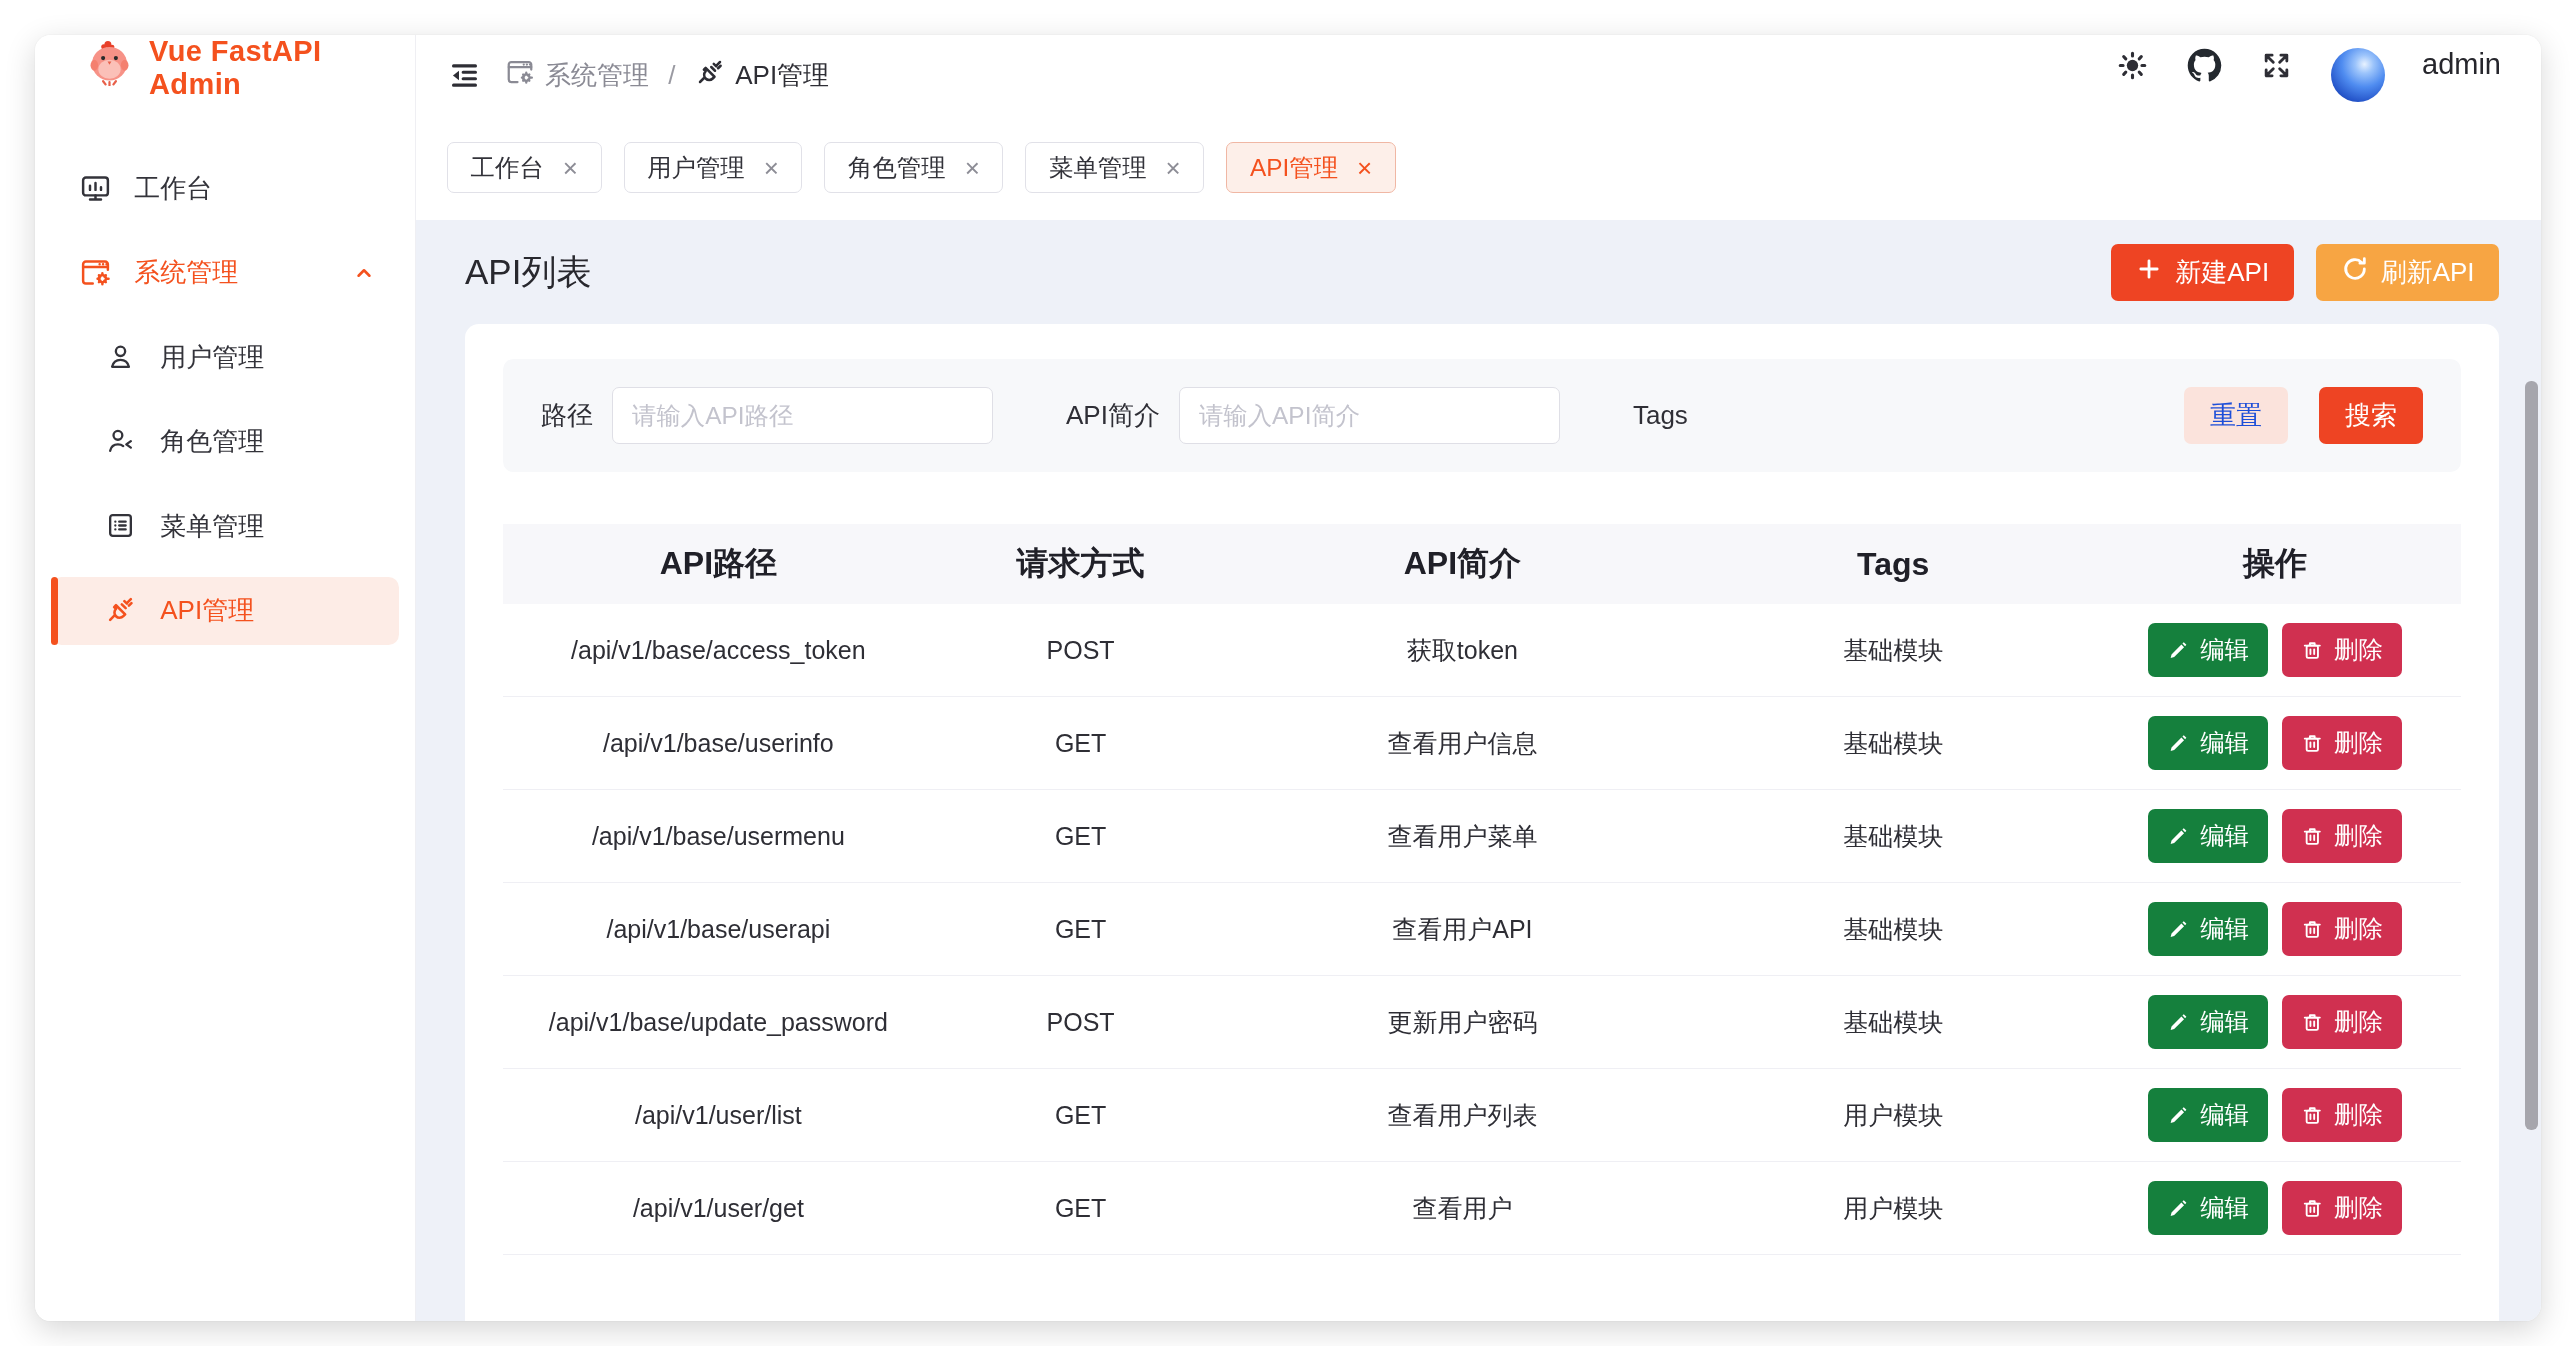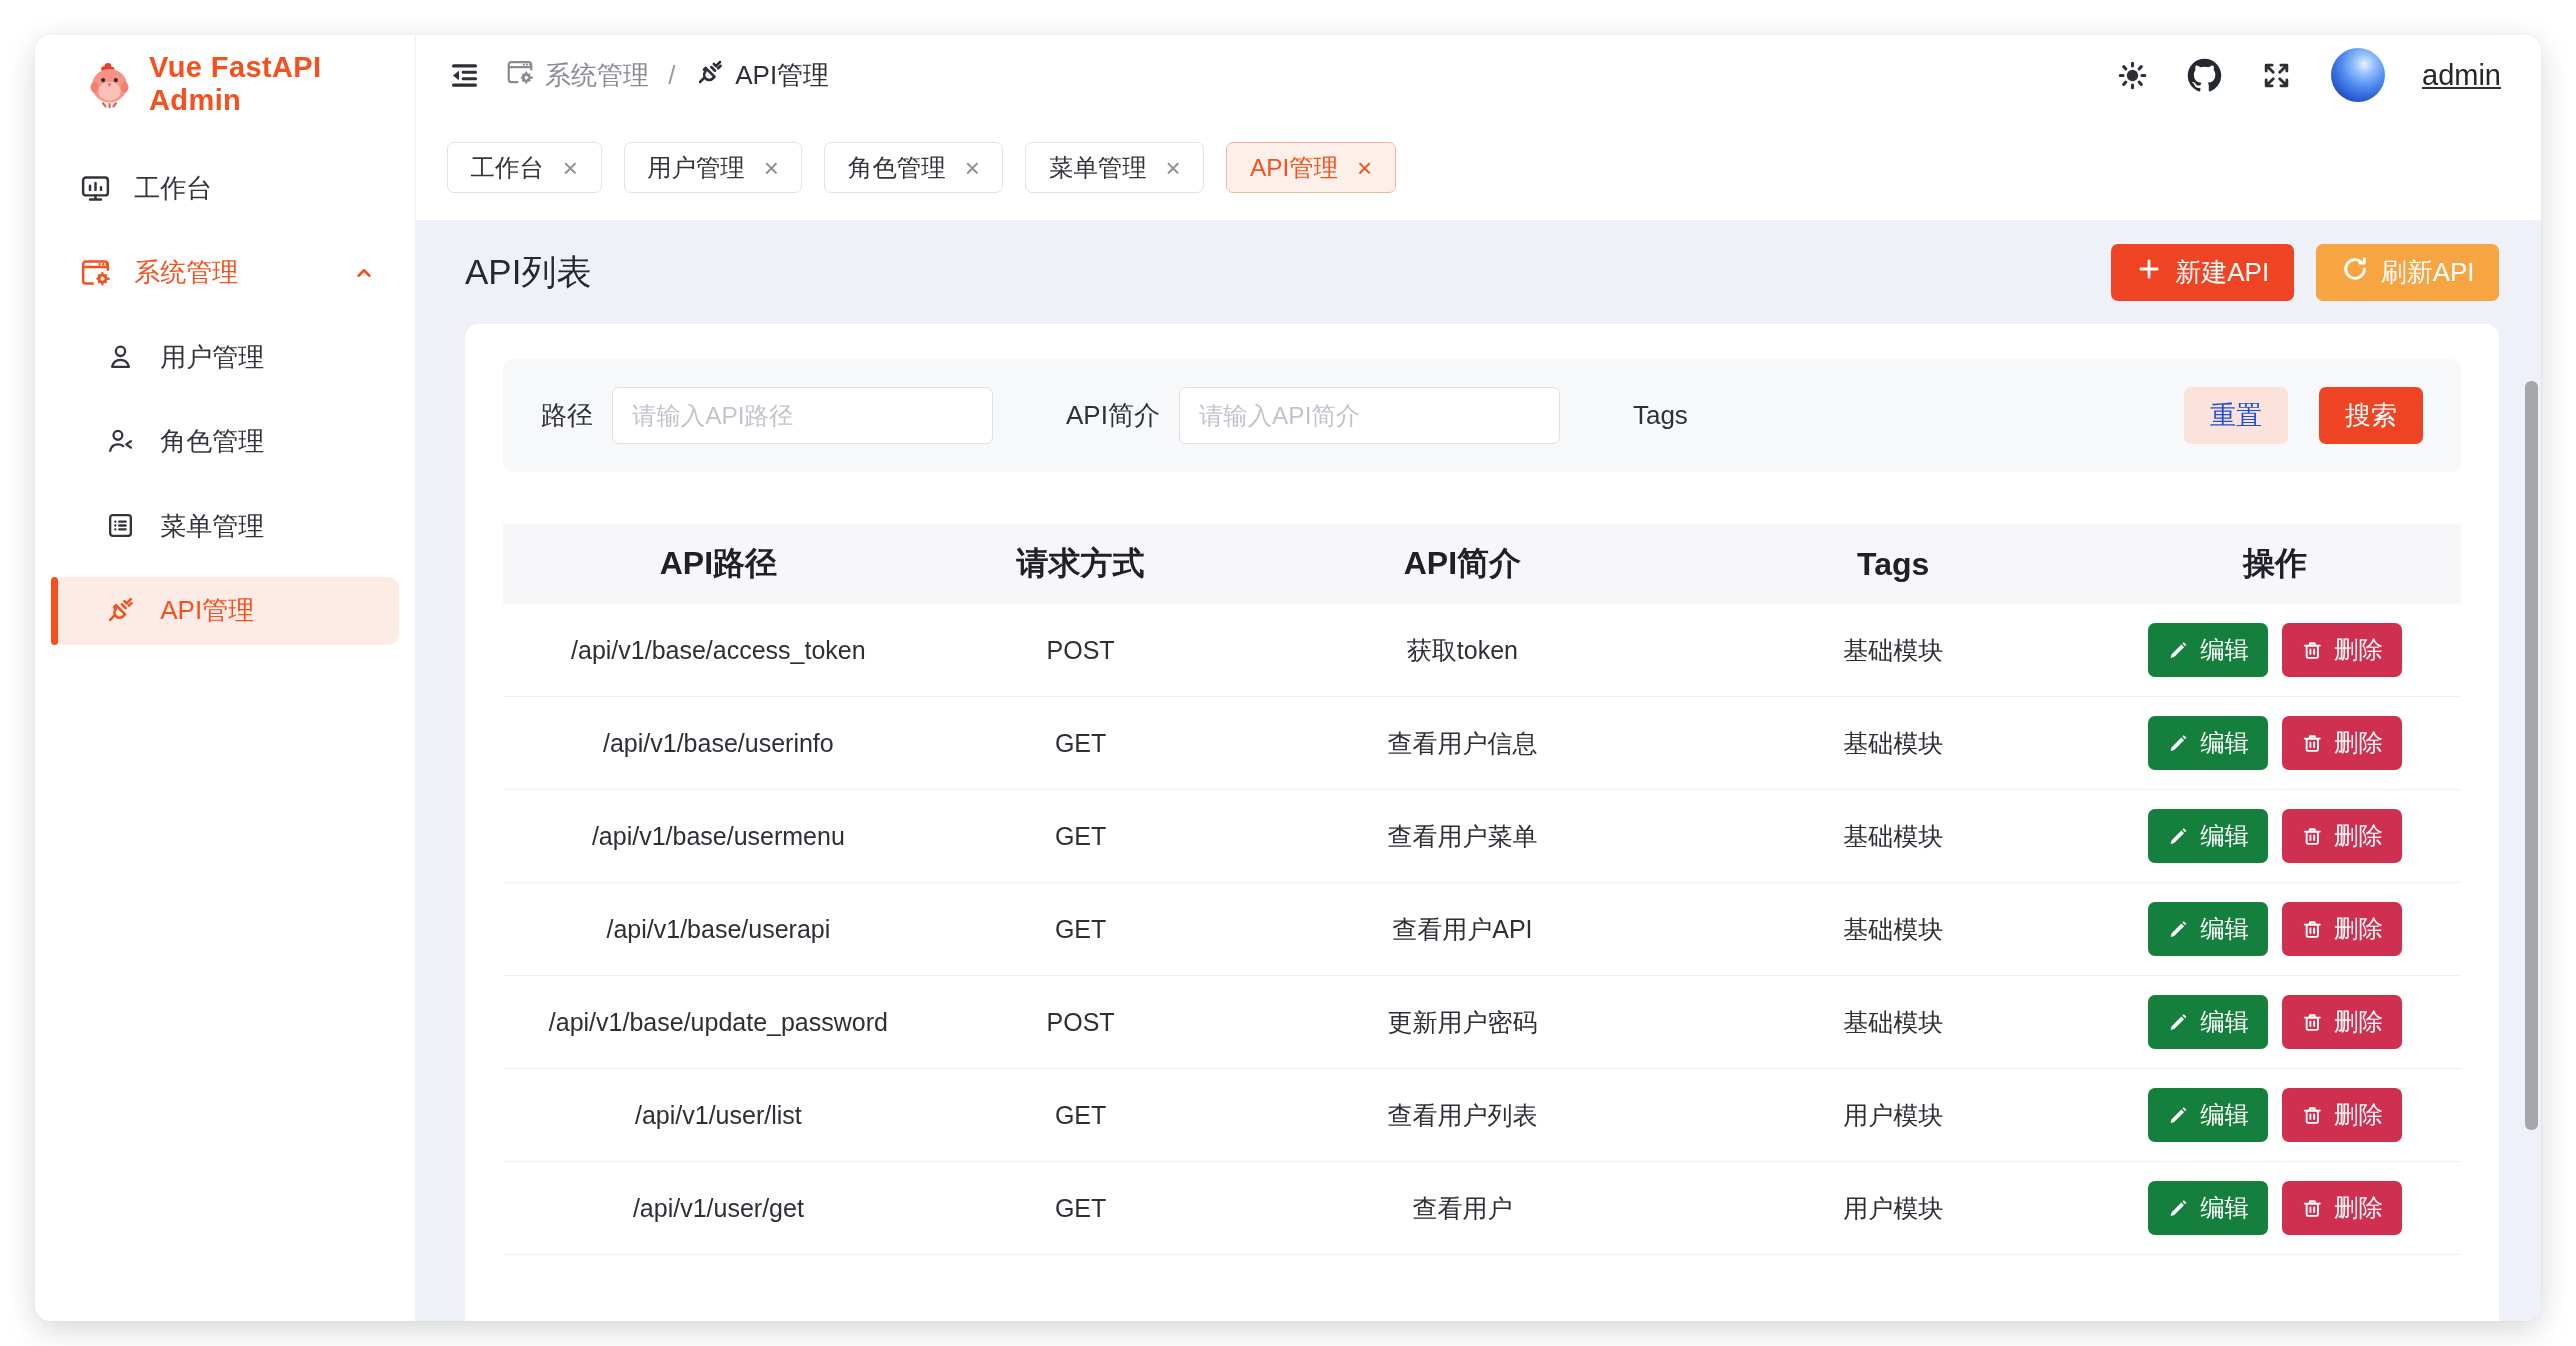--- a/index.html
+++ b/index.html
@@ -5,21 +5,21 @@
   * { box-sizing: border-box; margin: 0; padding: 0; }
   html,body { width:2576px; height:1346px; background:#fff; overflow:hidden;
     font-family:"Liberation Sans","DejaVu Sans",sans-serif; color:#2e2e35; }
 
   .window { position:absolute; left:35px; top:35px; width:2506px; height:1286px;
     background:#fff; border-radius:15.7px; overflow:hidden; display:flex;
     box-shadow:0 8.7px 31px rgba(0,0,0,.16), 0 0 1.7px rgba(0,0,0,.08); }
 
   
   .sidebar { width:381px; flex:0 0 381px; background:#fff; border-right:0.9px solid #efeff3; }
-  .logo-row { height:98px; display:flex; align-items:center; gap:14px; padding-left:49px; }
+  .logo-row { height:98px; display:flex; gap:14px; padding-left:49px; }
   .logo-title { font-size:29px; font-weight:bold; color:#f4511e; letter-spacing:0.4px; }
   .menu { padding:21px 15.7px 0 15.7px; }
   .m-item { height:68px; display:flex; align-items:center; gap:22.6px; padding-left:28px;
     font-size:26px; color:#33333a; border-radius:10.5px; margin-bottom:16.5px; position:relative; cursor:pointer; }
   .m-item .ic { width:33px; height:33px; flex:0 0 33px; display:flex; }
   .m-item.red { color:#f4511e; }
   .m-item .chev { position:absolute; right:22.6px; top:21px; }
   .m-sub { padding-left:54px; }
   .m-item.active { background:#fdece6; color:#f4511e; }
   .m-item.active::before { content:""; position:absolute; left:0; top:0; bottom:0; width:7.8px;
@@ -27,21 +27,21 @@
   svg.stroke { fill:none; stroke:currentColor; stroke-width:1.8; stroke-linecap:round; stroke-linejoin:round; }
 
   
   .main { flex:1; display:flex; flex-direction:column; position:relative; min-width:0; }
   .topbar { height:80px; background:#fff; display:flex; align-items:center; padding:0 40px 0 31px; gap:22.6px; }
   .icon-btn { width:35px; height:35px; display:flex; align-items:center; justify-content:center; color:#2e2e35; cursor:pointer; }
   .crumb { display:flex; align-items:center; gap:14px; font-size:26px; }
   .crumb .seg { display:flex; align-items:center; gap:10.5px; cursor:pointer; }
   .crumb .grey { color:#8a8a94; }
   .crumb .sep { color:#9a9aa2; margin:0 5.2px; }
-  .top-right { margin-left:auto; display:flex; align-items:center; gap:37px;text-decoration:underline; }
+  .top-right { margin-left:auto; display:flex; gap:37px; }
   .avatar { width:54px; height:54px; border-radius:50%;
     background:radial-gradient(circle at 62% 30%, #e8f2ff 0%, #9cc4fb 18%, #4f8cf0 45%, #2454c9 75%, #16307f 100%); }
   .username { font-size:29px; color:#26262c; }
 
   .tabbar { height:105px; background:#fff; display:flex; align-items:center; gap:22px; padding:0 31px; }
   .tab { height:51px; display:flex; align-items:center; gap:19px; padding:0 22.6px;
     border:0.9px solid #e1e1e8; border-radius:7px; background:#fff; font-size:24.4px; color:#33333a; cursor:pointer; }
   .tab .x { color:#8d8d96; font-size:26px; line-height:1; }
   .tab.active { background:#fdefe9; border-color:#f0b7a4; color:#f4511e; }
   .tab.active .x { color:#f4511e; }

